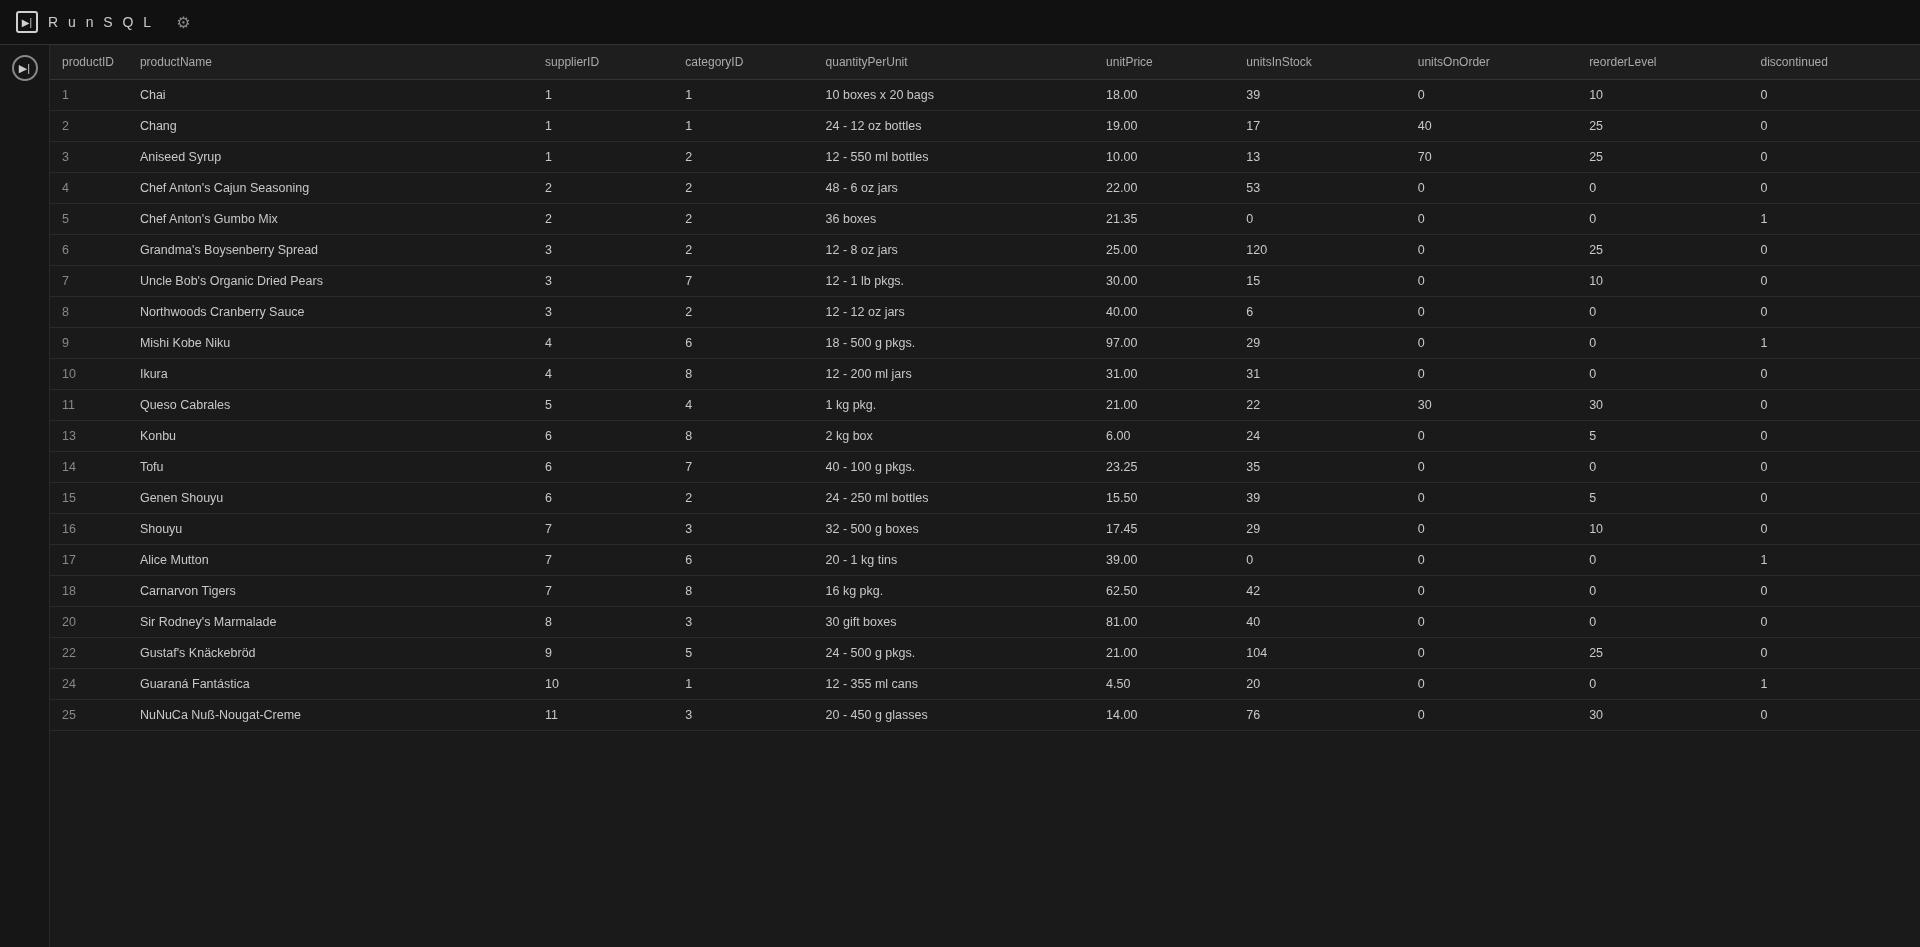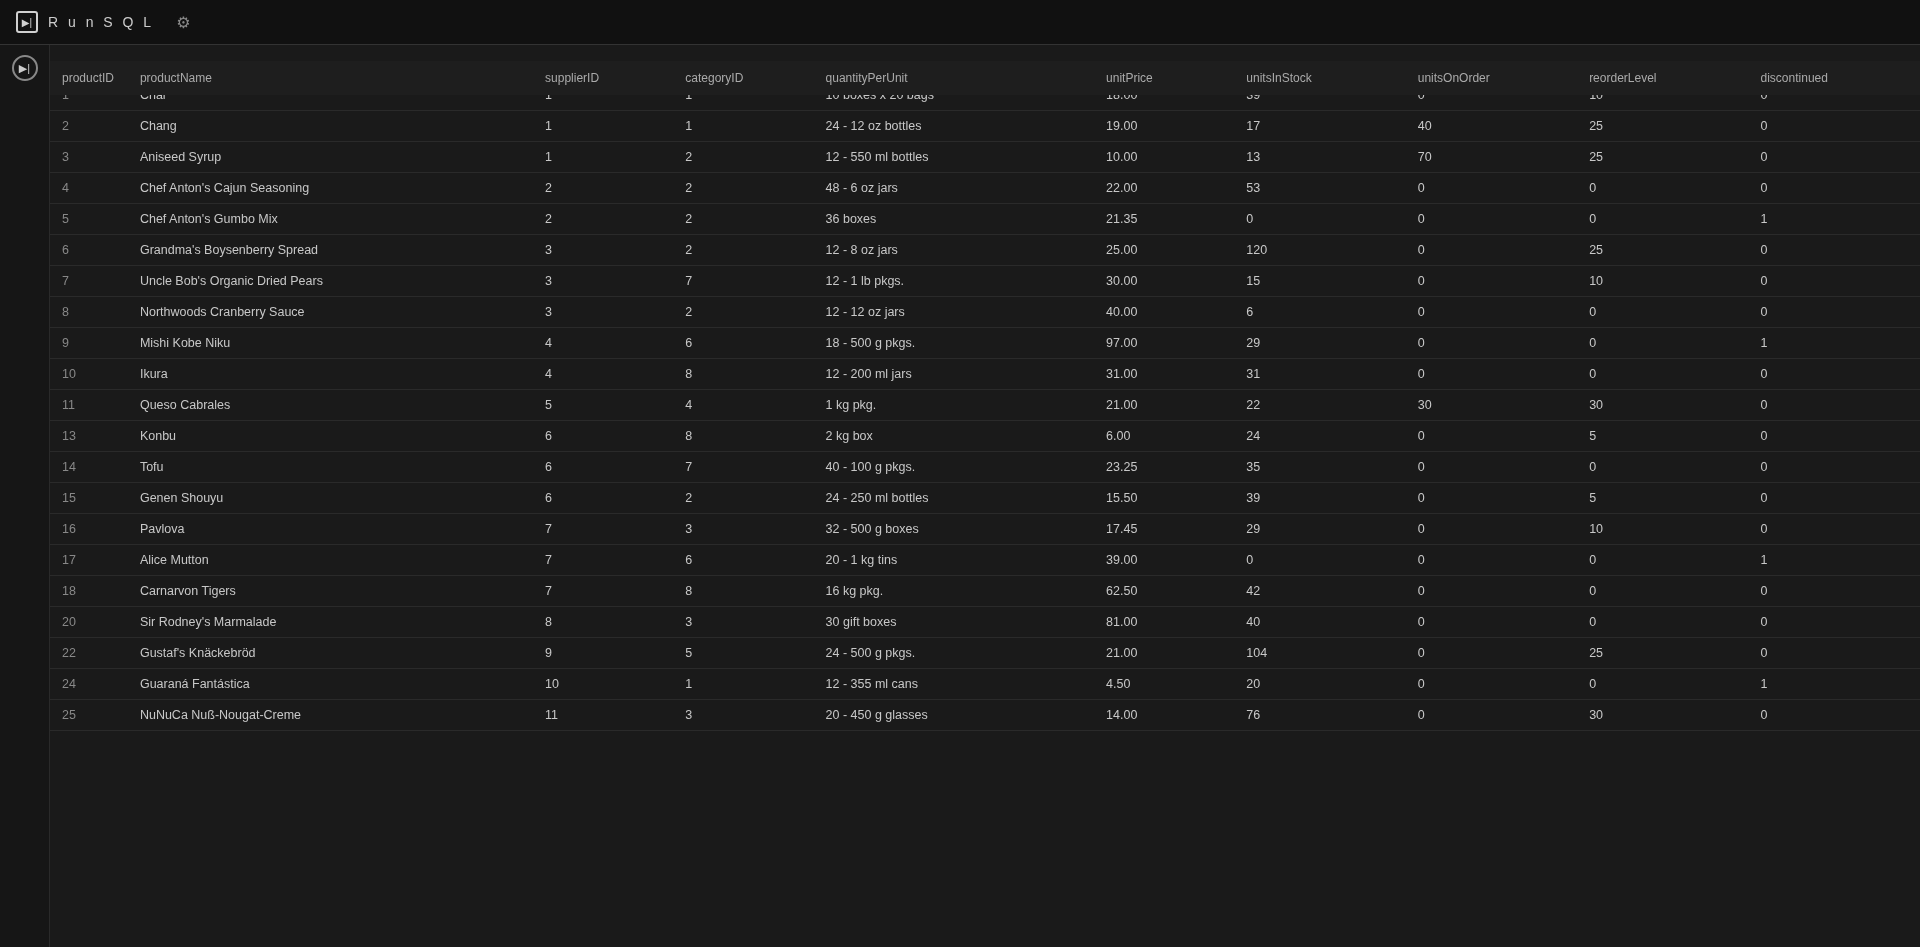--- a/index.html
+++ b/index.html
@@ -61,21 +61,21 @@
     }
     thead th {
       background-color: #1e1e1e;
       color: #aaa;
       padding: 10px 12px;
       text-align: left;
       font-weight: 500;
       font-size: 12px;
       border-bottom: 1px solid #333;
       position: sticky;
-      top: 16px;
+      top: 0;
       z-index: 10;
     }
     thead th:first-child {
       width: 50px;
     }
     tbody tr {
       border-bottom: 1px solid #2a2a2a;
     }
     tbody td {
       padding: 8px 12px;
@@ -320,21 +320,21 @@
             <td class="col-categoryid">2</td>
             <td class="col-quantityperunit">24 - 250 ml bottles</td>
             <td class="col-unitprice">15.50</td>
             <td class="col-unitsinstock">39</td>
             <td class="col-unitsonorder">0</td>
             <td class="col-reorderlevel">5</td>
             <td class="col-discontinued">0</td>
           </tr>
           <tr>
             <td class="col-productid">16</td>
-            <td class="col-productname">Pavlova</td>
+            <td class="col-productname">Shouyu</td>
             <td class="col-supplierid">7</td>
             <td class="col-categoryid">3</td>
             <td class="col-quantityperunit">32 - 500 g boxes</td>
             <td class="col-unitprice">17.45</td>
             <td class="col-unitsinstock">29</td>
             <td class="col-unitsonorder">0</td>
             <td class="col-reorderlevel">10</td>
             <td class="col-discontinued">0</td>
           </tr>
           <tr>

